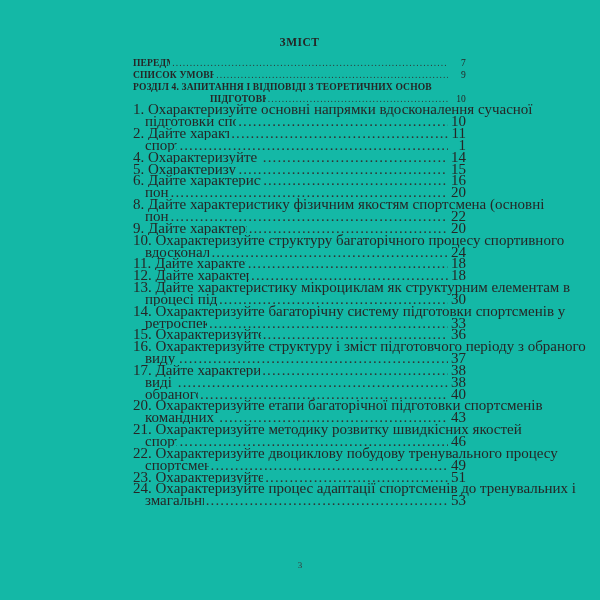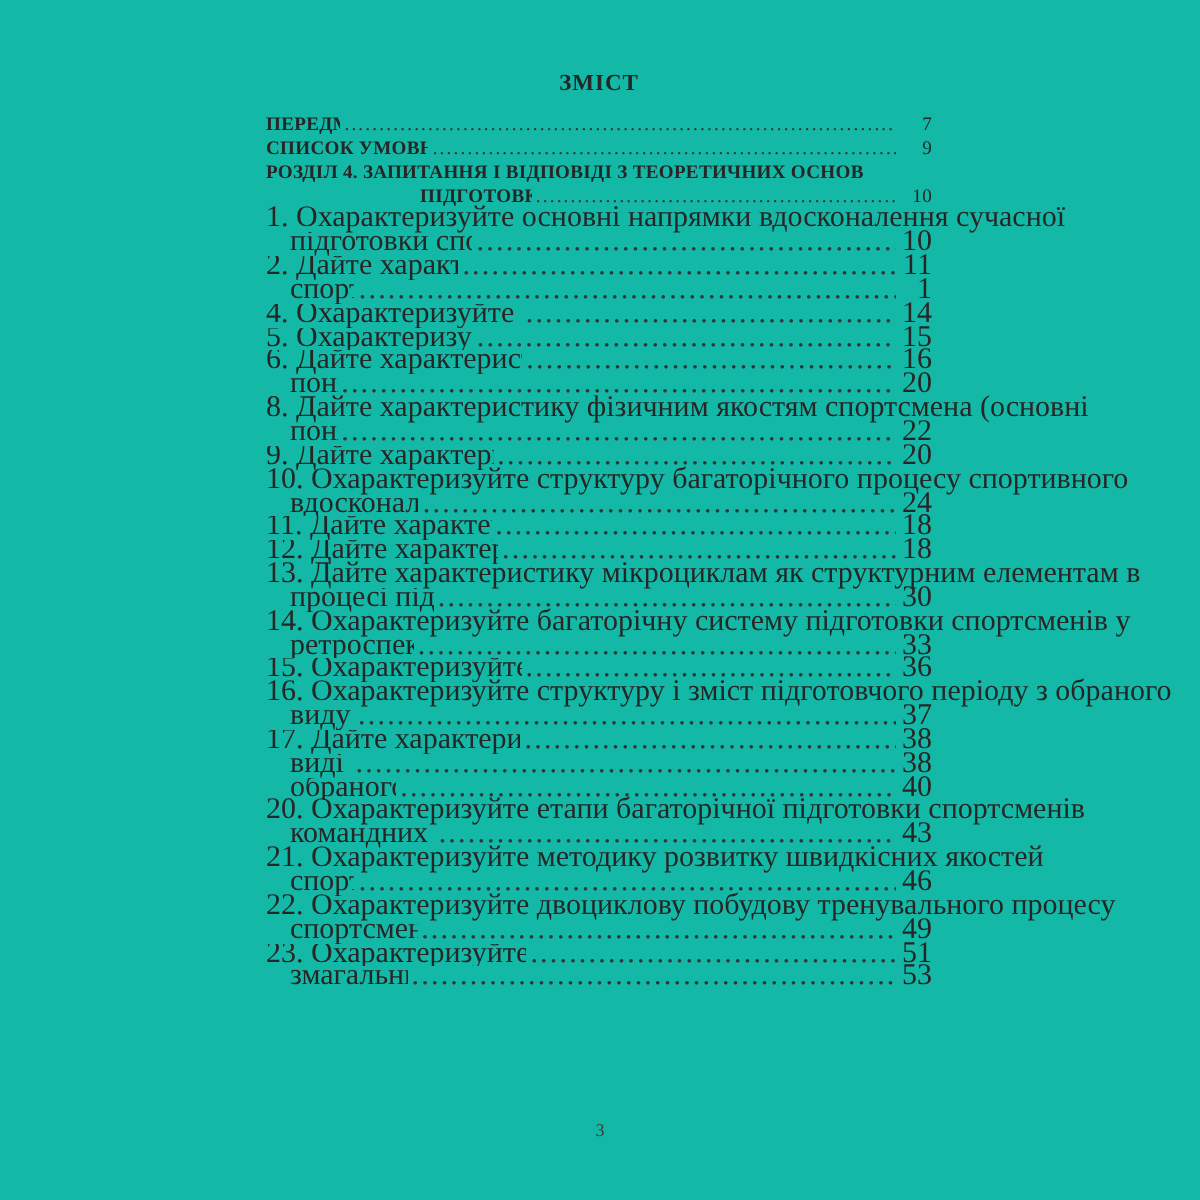--- a/index.html
+++ b/index.html
@@ -224,20 +224,21 @@
           </div>
         </div>
         <div class="entry item">
           <div class="line last">
             <span class="text">23. Охарактеризуйте психологічне забезпечення підготовки спортсменів</span>
             <span class="leader"></span>
             <span class="pg">51</span>
           </div>
         </div>
         <div class="entry item">
+          <div class="line">24. Охарактеризуйте процес адаптації спортсменів до тренувальних і</div>
           <div class="line last cont">
             <span class="text">змагальних навантажень</span>
             <span class="leader"></span>
             <span class="pg">53</span>
           </div>
         </div>
       </div>
   </div>
   <div class="folio">3</div>
 </div>

